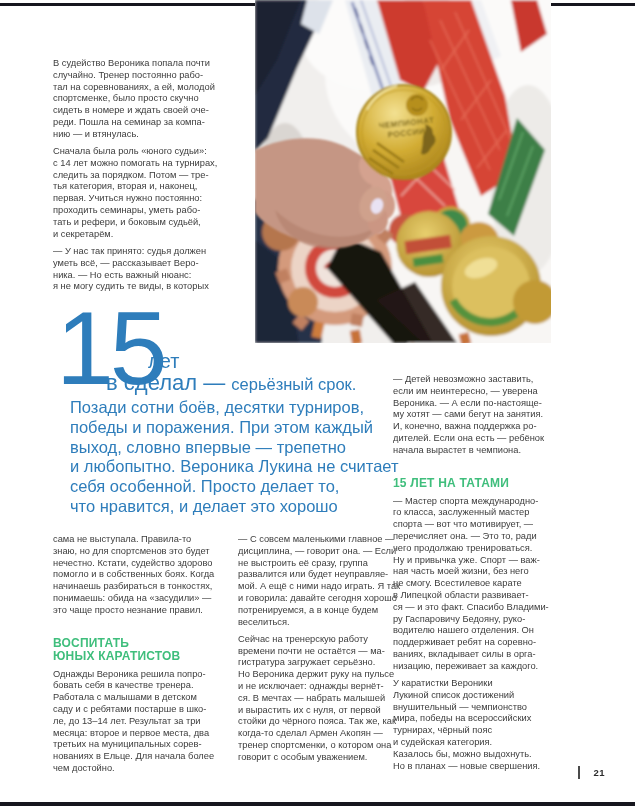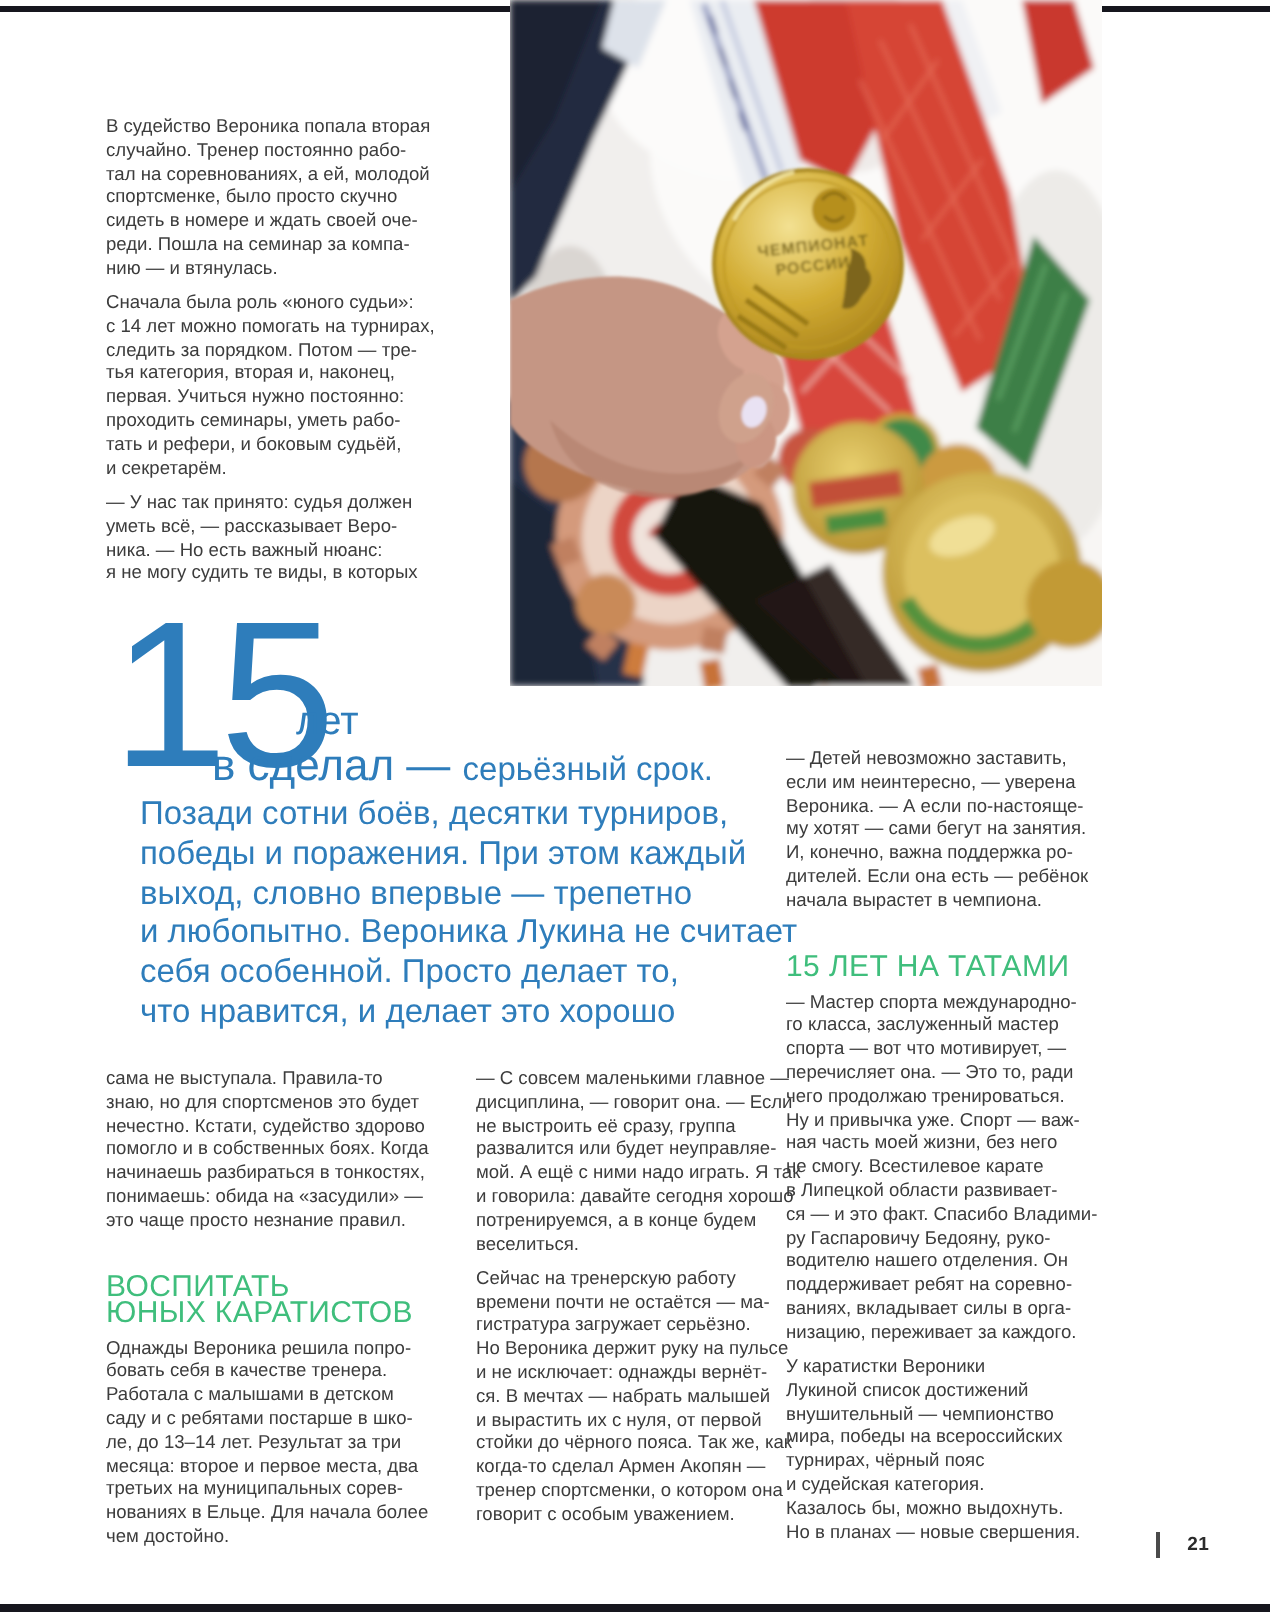--- a/index.html
+++ b/index.html
@@ -21,21 +21,21 @@
   .photo{position:absolute;left:255px;top:0;width:296px;height:343px;overflow:hidden;background:#f2f0ee;}
 
   .col{position:absolute;color:var(--body);font-size:9.3px;line-height:11.8px;}
   .col p{margin:0 0 5.5px 0;white-space:pre;}
   .col-intro{left:53px;top:58px;width:170px;}
   .col-left{left:53px;top:534px;width:170px;}
   .col-middle{left:238px;top:534px;width:172px;}
   .col-right{left:393px;top:374px;width:165px;}
 
   h3.green{
-    color:var(--green);font-size:15px;line-height:13px;font-weight:normal;
+    color:var(--green);font-size:12px;line-height:13px;font-weight:bold;
     letter-spacing:.2px;margin:20px 0 6px 0;white-space:pre;
   }
 
   .pq-number{
     position:absolute;left:56px;top:304px;color:var(--blue);
     font-size:104px;line-height:88px;letter-spacing:-4px;
   }
   .pq-unit{position:absolute;left:148px;top:351px;color:var(--blue);font-size:20px;line-height:20px;}
   .pq-lead{position:absolute;left:106px;top:371px;color:var(--blue);font-size:22px;line-height:24px;white-space:nowrap;}
   .pq-lead .rest{font-size:16.5px;}
@@ -164,21 +164,21 @@
     </g>
 
     <g filter="url(#soft2)">
       <ellipse cx="118" cy="204" rx="13" ry="18" fill="#cfa18c" transform="rotate(20 118 204)"></ellipse>
       <ellipse cx="122" cy="206" rx="6" ry="8" fill="#e9e2f3" transform="rotate(20 122 206)"></ellipse>
     </g>
   </svg>
 </div>
 
 <div class="col col-intro">
-  <p>В судейство Вероника попала вторая
+  <p>В судейство Вероника попала почти
 случайно. Тренер постоянно рабо-
 тал на соревнованиях, а ей, молодой
 спортсменке, было просто скучно
 сидеть в номере и ждать своей оче-
 реди. Пошла на семинар за компа-
 нию — и втянулась.</p>
   <p>Сначала была роль «юного судьи»:
 с 14 лет можно помогать на турнирах,
 следить за порядком. Потом — тре-
 тья категория, вторая и, наконец,

